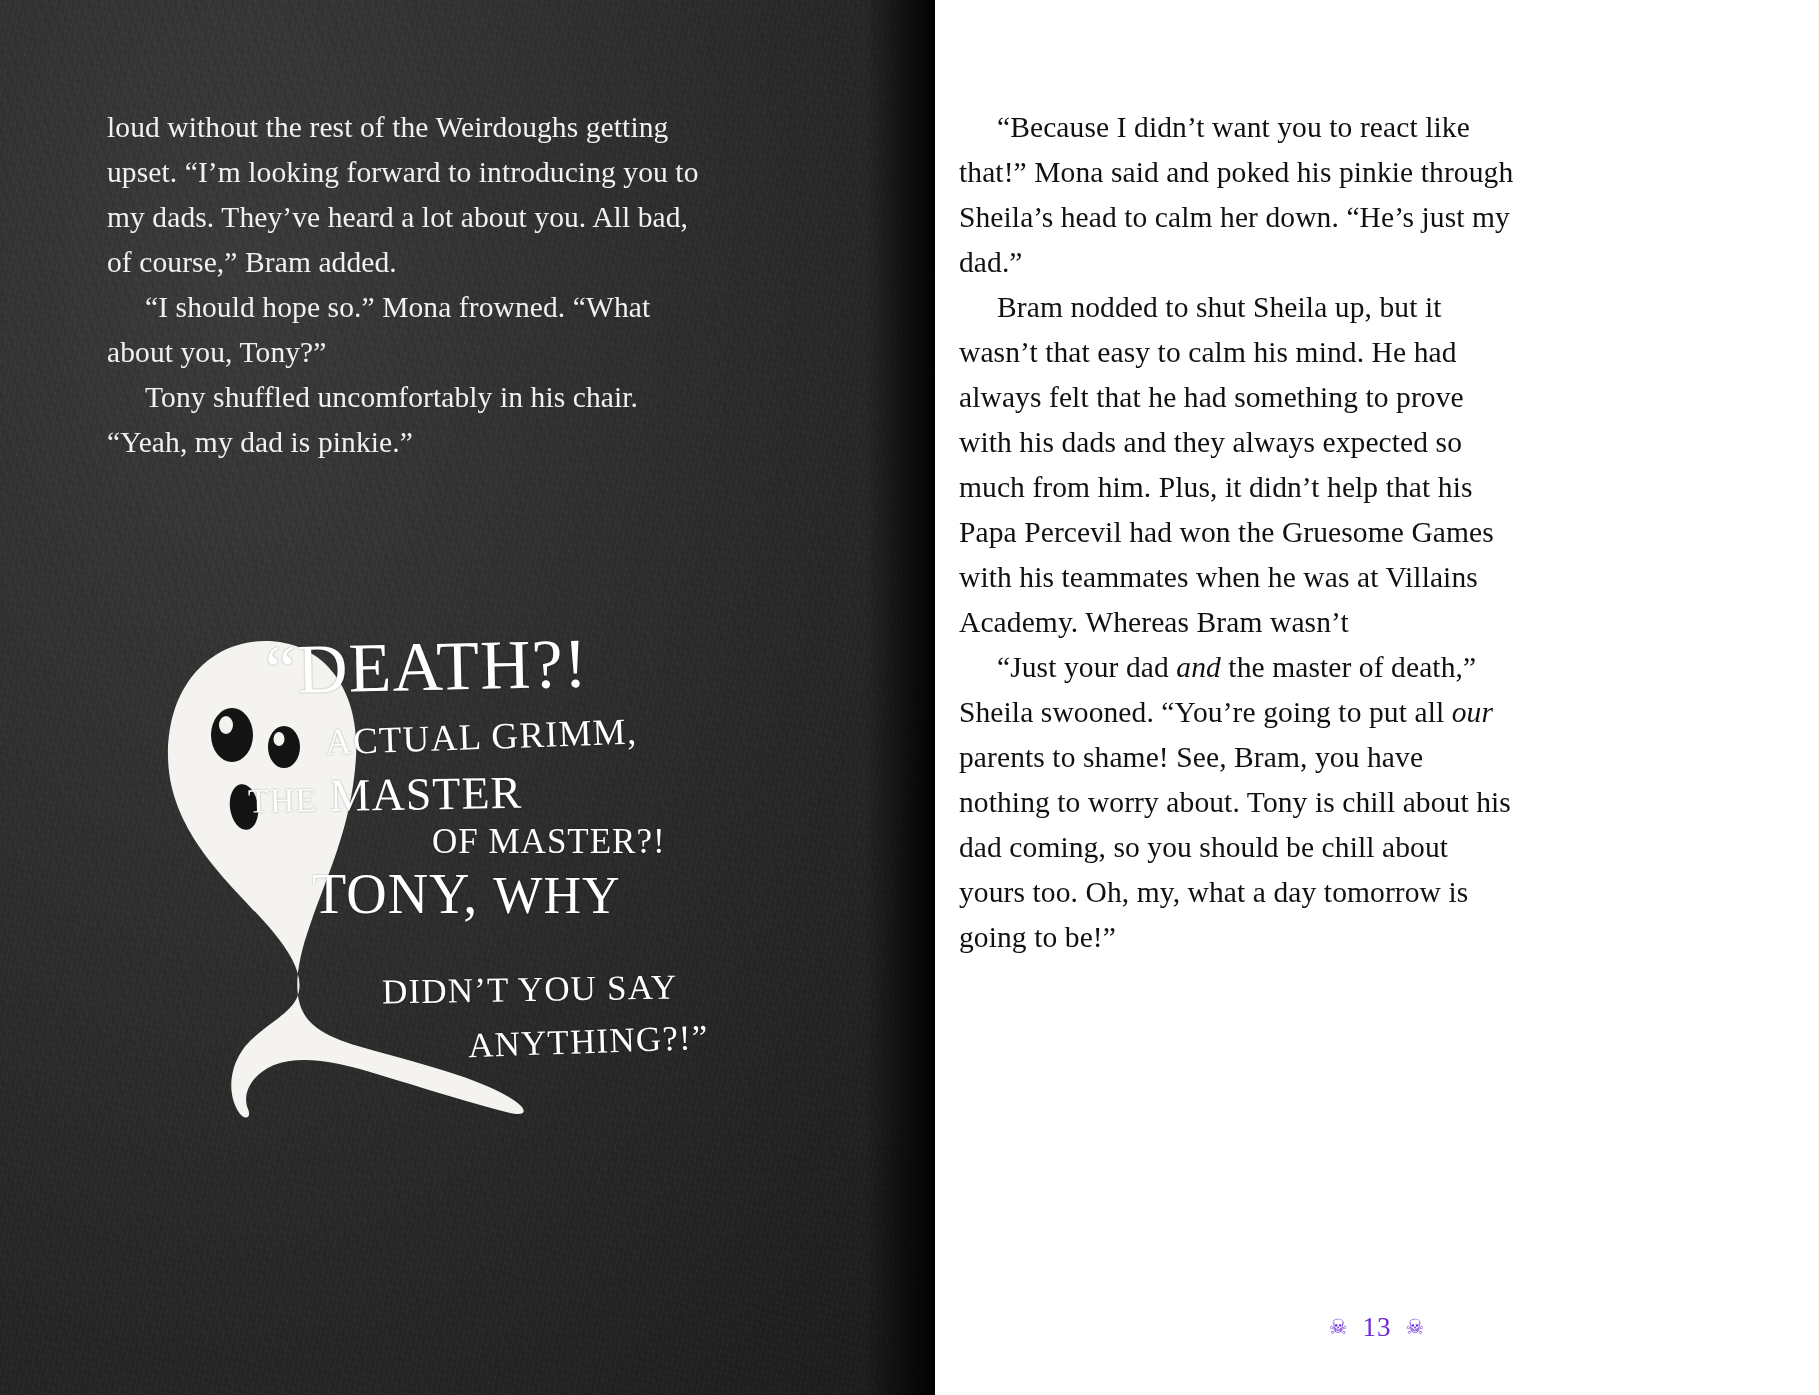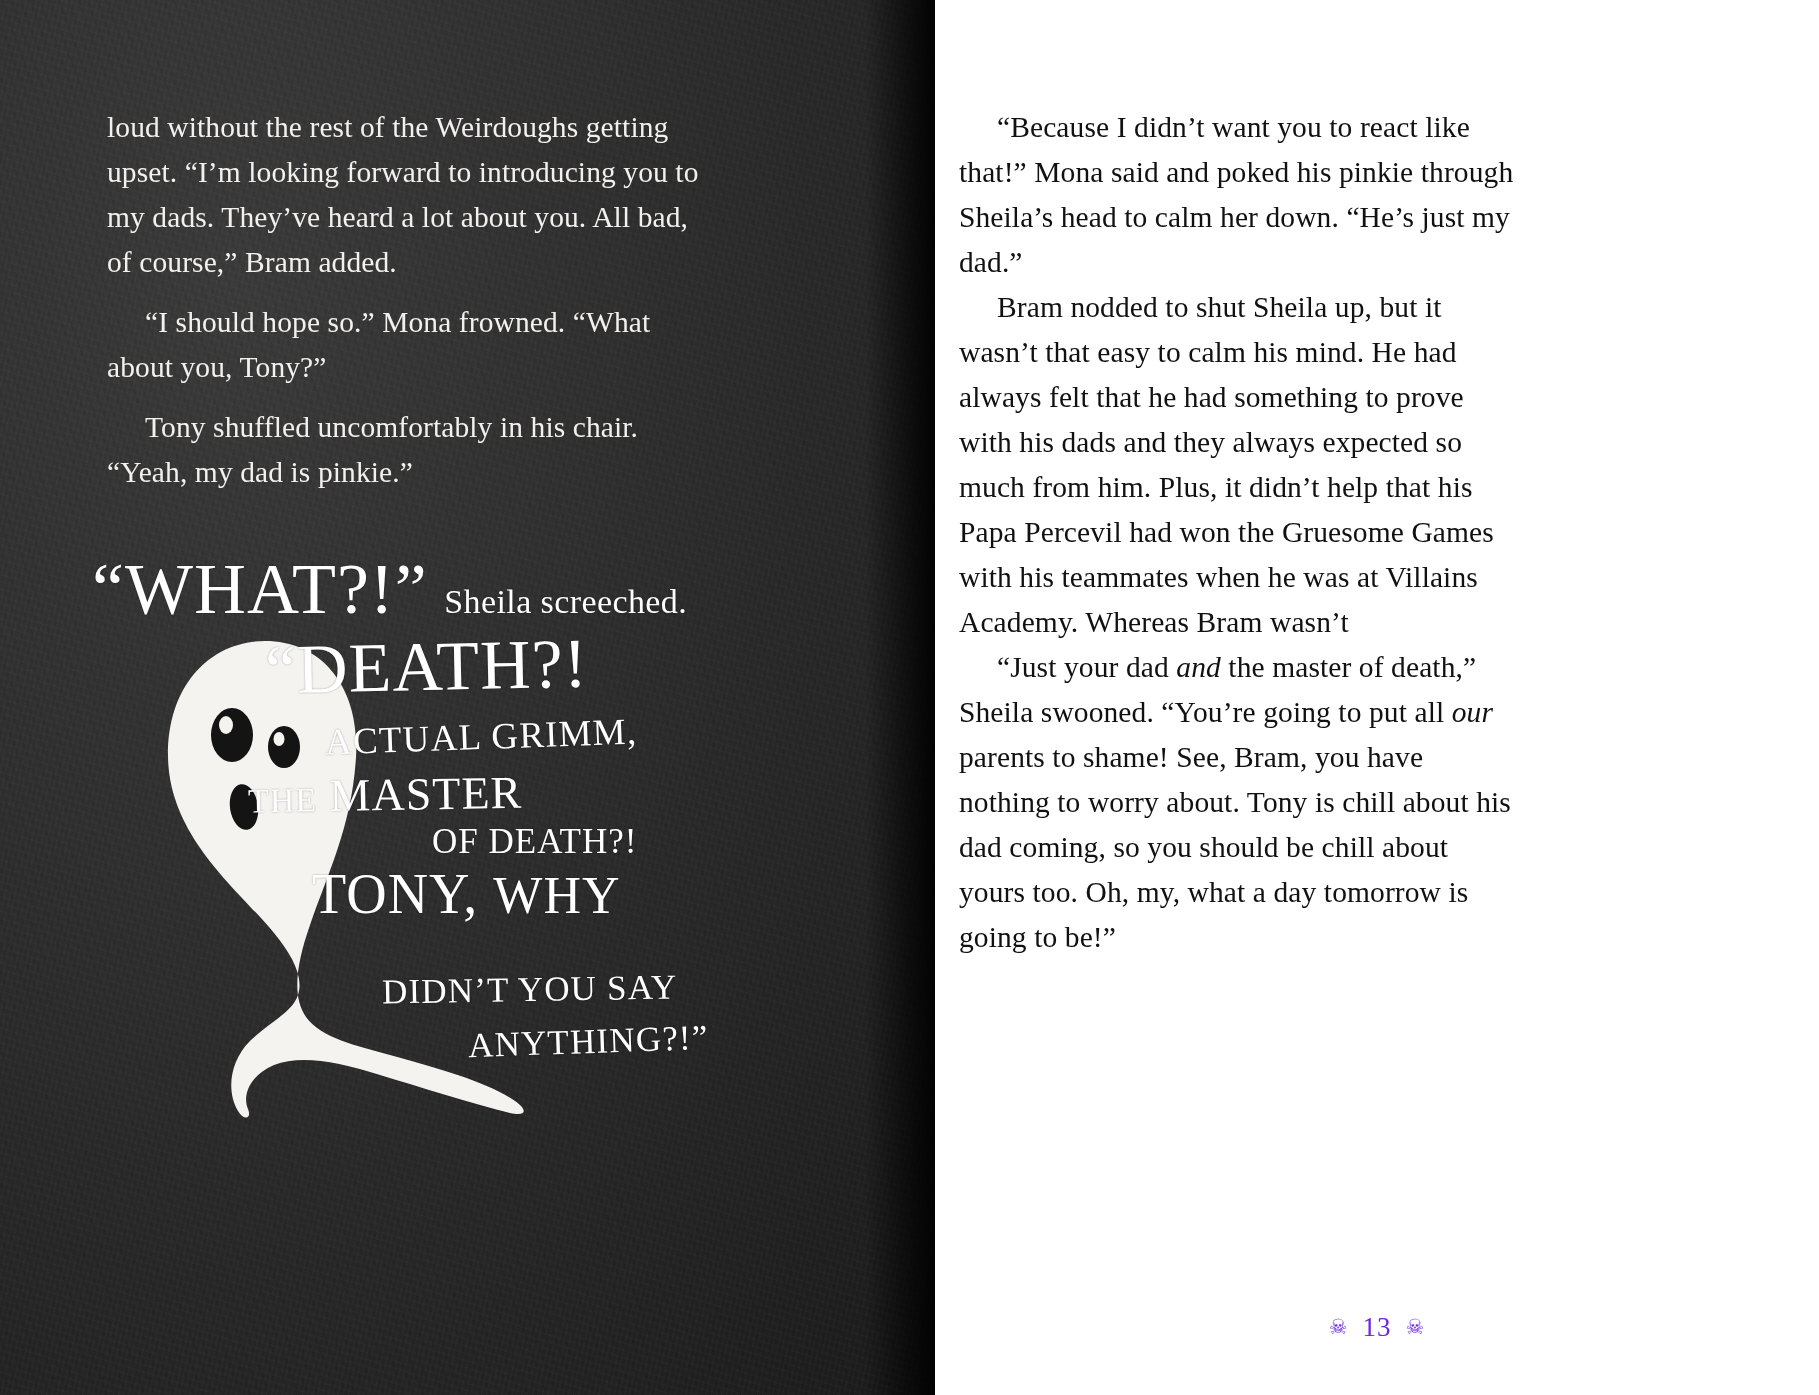--- a/index.html
+++ b/index.html
@@ -60,21 +60,20 @@
   }
   .left-body p {
     margin: 0;
     color: #f2f1ee;
     font-size: 29.5px;
     line-height: 45px;
     letter-spacing: 0.1px;
   }
   .left-body p.indent {
     text-indent: 38px;
-    margin-top: 15px;
   }
 
   
   .ghost-art {
     position: absolute;
     left: 60px;
     top: 625px;
     width: 560px;
     height: 520px;
     z-index: 2;
@@ -216,31 +215,27 @@
                    C180 266 108 212 108 130 Z" fill="#f4f3f0"></path>
           <ellipse cx="172" cy="110" rx="21" ry="27" fill="#141414"></ellipse>
           <ellipse cx="166" cy="100" rx="7" ry="9" fill="#f4f3f0"></ellipse>
           <ellipse cx="224" cy="122" rx="16" ry="21" fill="#141414"></ellipse>
           <ellipse cx="219" cy="114" rx="5.5" ry="7" fill="#f4f3f0"></ellipse>
           <ellipse cx="184" cy="182" rx="14" ry="23" fill="#141414" transform="rotate(-8 184 182)"></ellipse>
         </g>
       </svg>
     </div>
 
-    <div class="shout s-what">
-      <span class="big">“WHAT?!”</span>
-      <span class="s-screeched">Sheila screeched.</span>
-    </div>
     <div class="shout s-death">“DEATH?!</div>
     <div class="shout s-actual smallcaps">ACTUAL GRIMM,</div>
     <div class="shout s-master">
       <span class="the smallcaps">THE</span>
       <span>MASTER</span>
     </div>
-    <div class="shout s-ofdeath smallcaps">OF DEATH?!</div>
+    <div class="shout s-ofdeath smallcaps">OF MASTER?!</div>
     <div class="shout s-tonywhy">
       <span>TONY,</span>
       <span class="why">WHY</span>
     </div>
     <div class="shout s-didnt smallcaps">DIDN’T YOU SAY</div>
     <div class="shout s-anything smallcaps">ANYTHING?!”</div>
 
     <div class="gutter-shadow"></div>
   </div>
 

